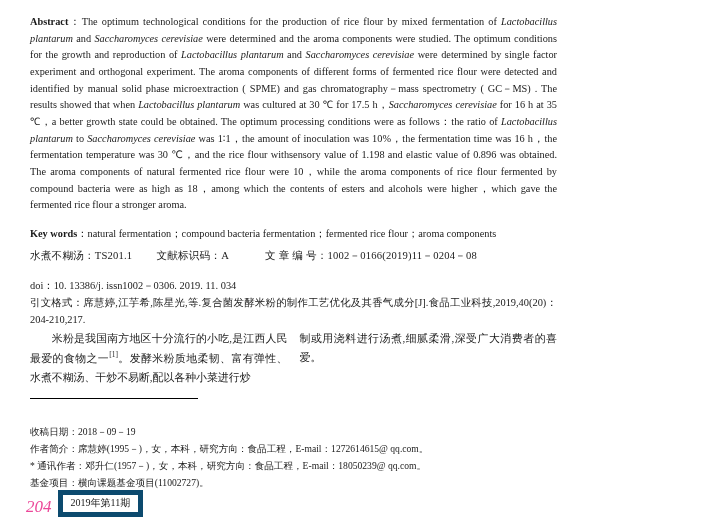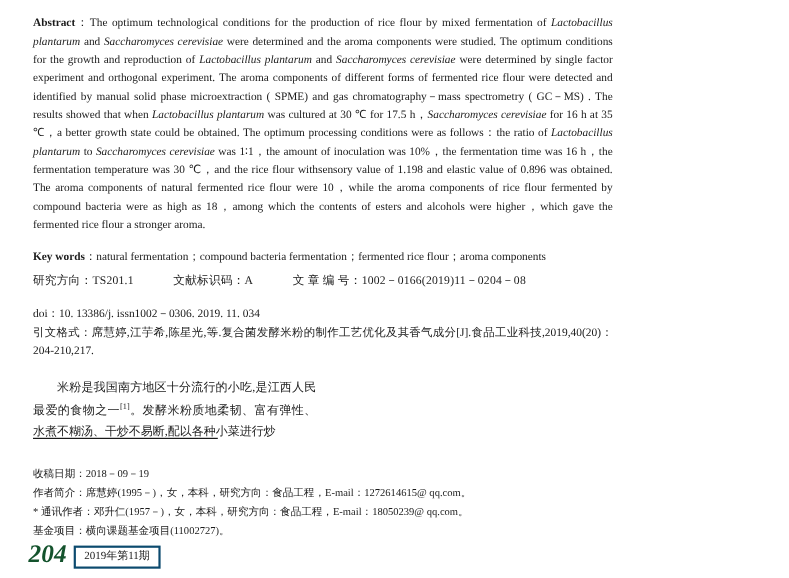--- a/index.html
+++ b/index.html
@@ -47,38 +47,37 @@
   .meta-line {
     font-size: 10.6px;
     line-height: 1.72;
     margin-top: 4px;
     letter-spacing: 0.2px;
   }
   .meta-line .seg {
     display: inline-block;
   }
   .meta-line .seg.s2 {
-    margin-left: 36px;
+    margin-left: 24px;
   }
   .meta-line .seg.s3 {
     margin-left: 36px;
   }
   .doi-line {
     font-size: 10.4px;
     line-height: 1.7;
     margin-top: 12px;
   }
   .cite-line {
     font-size: 10.4px;
     line-height: 1.62;
     margin-top: 1px;
     text-align: justify;
   }
   .cols {
-    margin-top: 14px;
     display: flex;
     gap: 12px;
     font-size: 10.9px;
     line-height: 1.75;
   }
   .col {
     width: 50%;
     text-align: justify;
     text-justify: inter-word;
   }
@@ -115,60 +114,61 @@
   .pagefoot {
     position: absolute;
     left: 26px;
     bottom: 8px;
     display: flex;
     align-items: flex-end;
     gap: 6px;
   }
   .pagenum {
     font-family: "Liberation Serif", serif;
-    font-weight: bold;
+    font-weight: normal;
     font-style: italic;
-    font-size: 23px;
-    color: #14532d;
+    font-size: 17px;
+    color: #ec4899;
     line-height: 1;
     padding-bottom: 2px;
   }
   .issue-box {
-    border: 2px solid #0c4a6e;
+    border: 5px solid #0c4a6e;
     padding: 2px 8px 3px 8px;
     font-size: 10px;
     line-height: 1.2;
   }
 </style>
 </head>
 <body>
 
 <div class="page">
 
   <div class="abstract-block">
     <span class="lead">Abstract</span><span>：</span><span id="abstract-text"><span>The optimum technological conditions for the production of rice flour by mixed fermentation of </span><span class="it">Lactobacillus plantarum</span><span> and </span><span class="it">Saccharomyces cerevisiae</span><span> were determined and the aroma components were studied. The optimum conditions for the growth and reproduction of </span><span class="it">Lactobacillus plantarum</span><span> and </span><span class="it">Saccharomyces cerevisiae</span><span> were determined by single factor experiment and orthogonal experiment. The aroma components of different forms of fermented rice flour were detected and identified by manual solid phase microextraction ( SPME) and gas chromatography－mass spectrometry ( GC－MS) . The results showed that when </span><span class="it">Lactobacillus plantarum</span><span> was cultured at 30 ℃ for 17.5 h，</span><span class="it">Saccharomyces cerevisiae</span><span> for 16 h at 35 ℃，a better growth state could be obtained. The optimum processing conditions were as follows：the ratio of </span><span class="it">Lactobacillus plantarum</span><span> to </span><span class="it">Saccharomyces cerevisiae</span><span> was 1∶1，the amount of inoculation was 10%，the fermentation time was 16 h，the fermentation temperature was 30 ℃，and the rice flour withsensory value of 1.198 and elastic value of 0.896 was obtained. The aroma components of natural fermented rice flour were 10，while the aroma components of rice flour fermented by compound bacteria were as high as 18，among which the contents of esters and alcohols were higher，which gave the fermented rice flour a stronger aroma.</span></span>
   </div>
 
   <div class="keywords">
     <span class="lead">Key words</span><span>：</span><span>natural fermentation；compound bacteria fermentation；fermented rice flour；aroma components</span>
   </div>
 
   <div class="meta-line">
-    <span class="seg s1"><span>研究方向</span>：<span>TS201.1</span></span><span class="seg s2"><span>文献标识码</span>：<span>A</span></span><span class="seg s3"><span>文 章 编 号</span>：<span>1002－0166(2019)11－0204－08</span></span>
+    <span class="seg s1"><span>水煮不糊汤</span>：<span>TS201.1</span></span><span class="seg s2"><span>文献标识码</span>：<span>A</span></span><span class="seg s3"><span>文 章 编 号</span>：<span>1002－0166(2019)11－0204－08</span></span>
   </div>
 
   <div class="doi-line">doi：10. 13386/j. issn1002－0306. 2019. 11. 034</div>
 
   <div class="cite-line">引文格式：席慧婷,江芋希,陈星光,等.复合菌发酵米粉的制作工艺优化及其香气成分[J].食品工业科技,2019,40(20)：204-210,217.</div>
 
   <div class="cols">
     <div class="col">
       <p><span id="left-p1">米粉是我国南方地区十分流行的小吃,是江西人民最爱的食物之一<sup>[1]</sup>。发酵米粉质地柔韧、富有弹性、水煮不糊汤、干炒不易断,配以各种小菜进行炒</span></p>
     </div>
     <div class="col">
+      <p class="noindent">制或用浇料进行汤煮,细腻柔滑,深受广大消费者的喜爱。</p>
     </div>
   </div>
 
   <div class="footnote-rule"></div>
 
   <div class="footnotes">
     <div>收稿日期：2018－09－19</div>
     <div>作者简介：席慧婷(1995－)，女，本科，研究方向：食品工程，E-mail：1272614615@ qq.com。</div>
     <div>* 通讯作者：邓升仁(1957－)，女，本科，研究方向：食品工程，E-mail：18050239@ qq.com。</div>
     <div>基金项目：横向课题基金项目(11002727)。</div>

